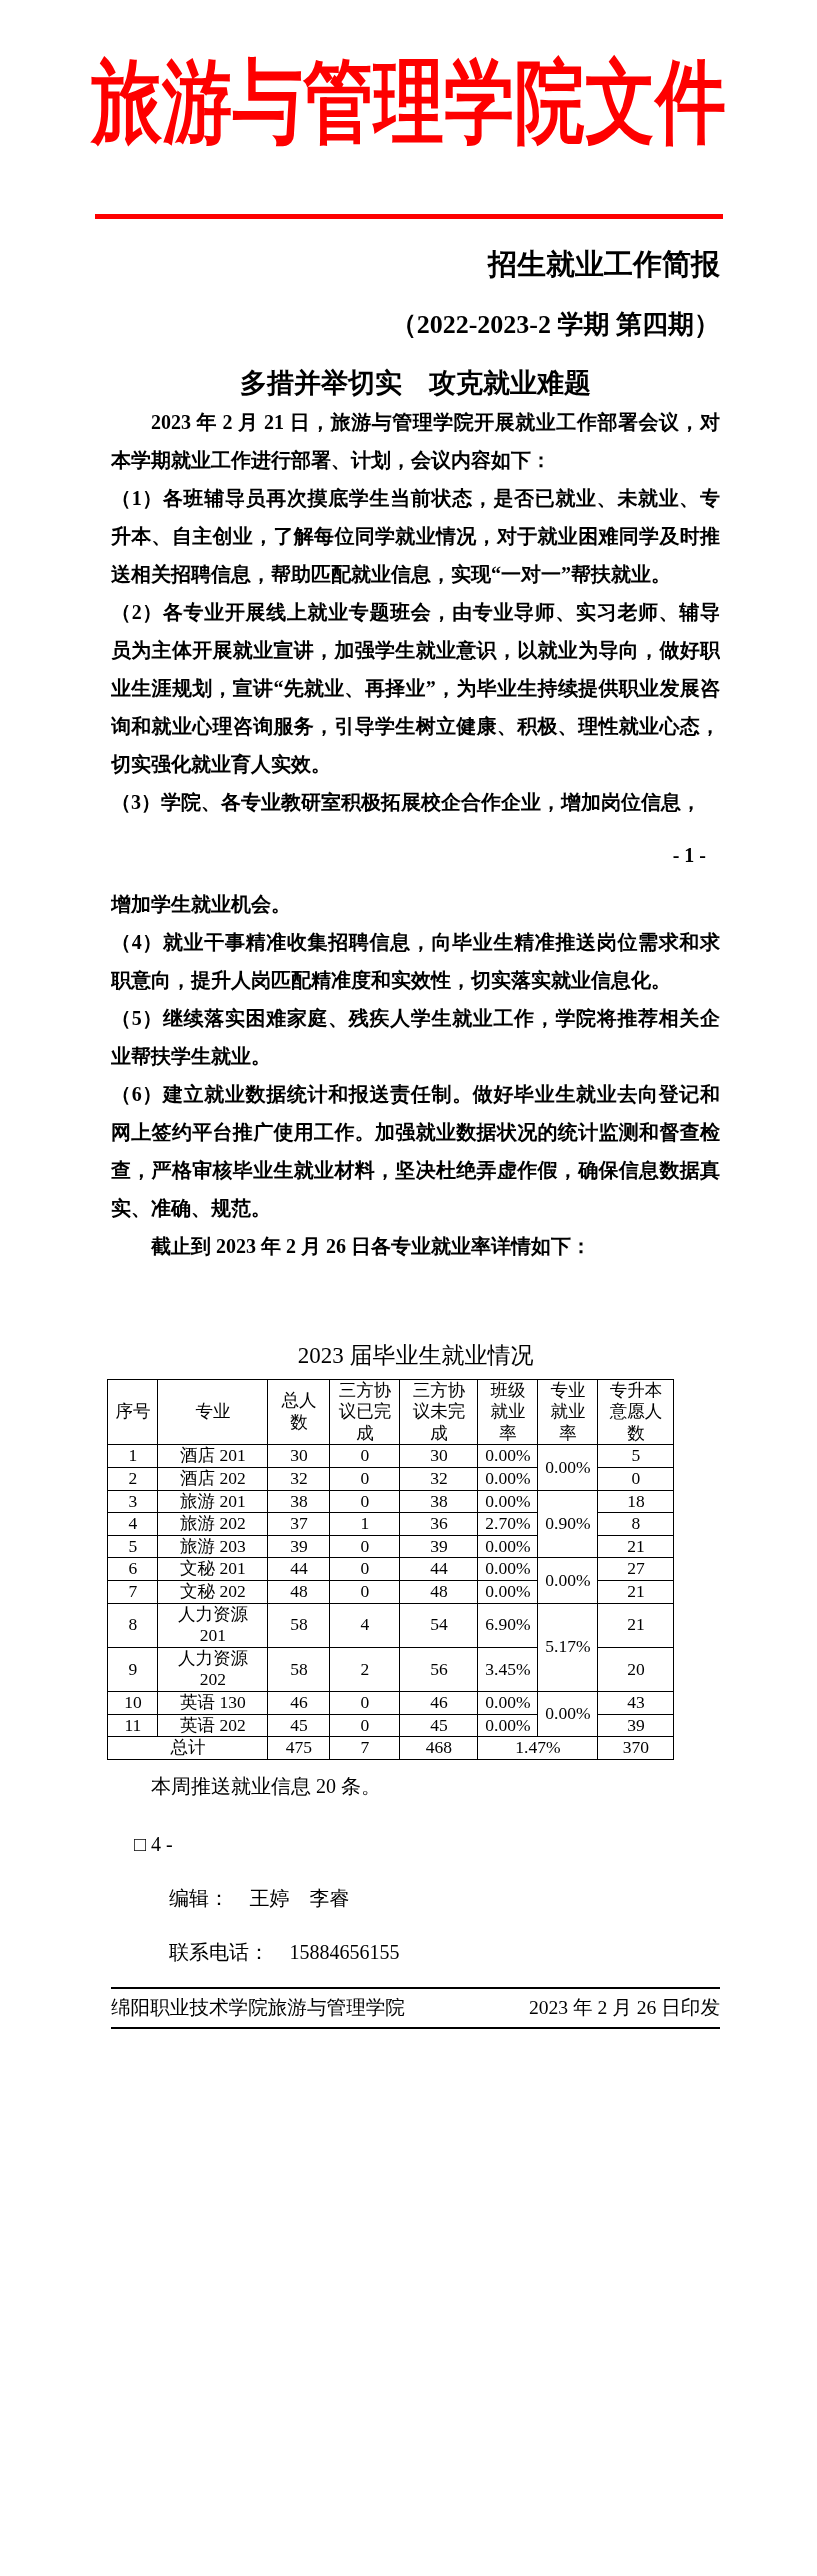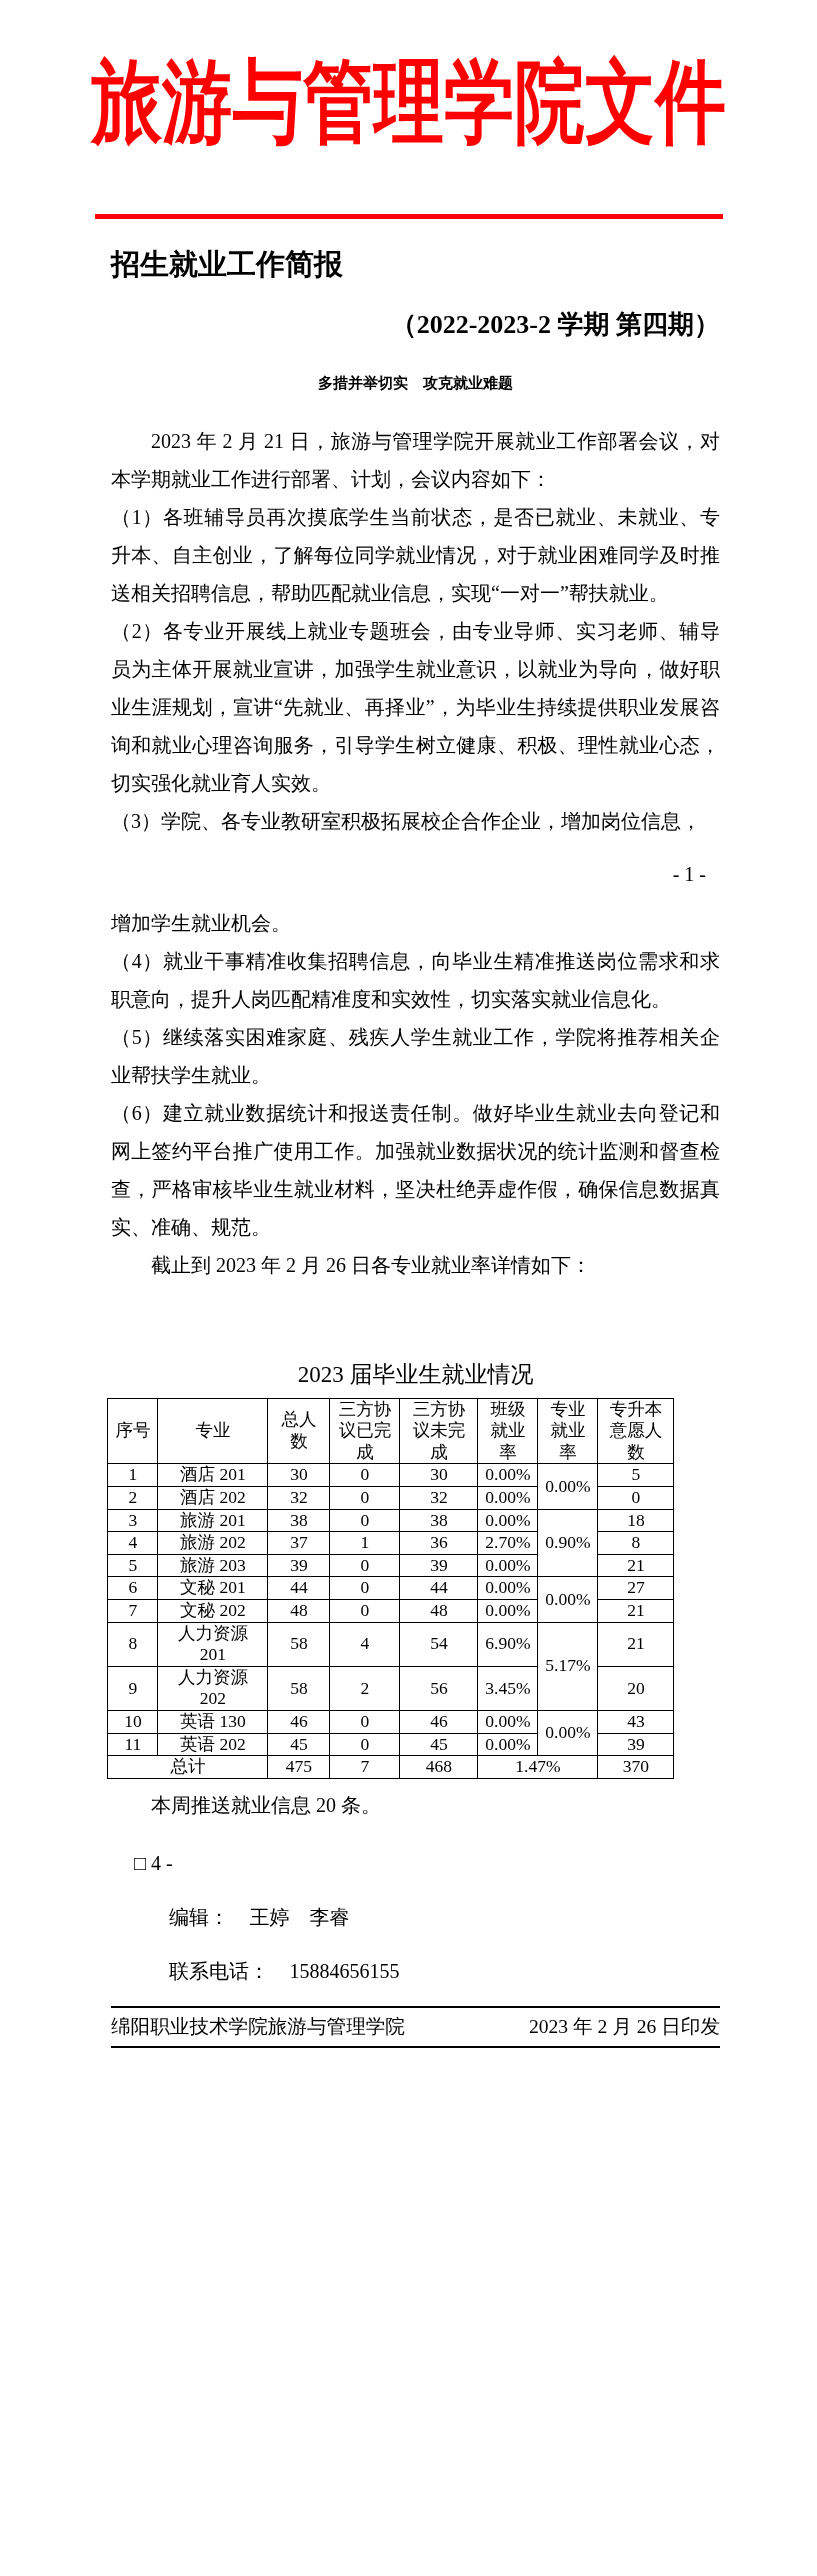--- a/index.html
+++ b/index.html
@@ -10,29 +10,29 @@
   
   .banner { padding-top:52px; height:77px; text-align:center; }
   .banner-text {
     display:inline-block; font-size:70px; line-height:77px; font-weight:bold;
     color:#fe0000; white-space:nowrap; transform:scaleY(1.30); transform-origin:center top;
     letter-spacing:0.5px;
   }
   .red-rule { width:628px; height:4.6px; background:#fe0000; margin:85px auto 0; }
 
   
-  .doc-title    { margin:27px 0 0; text-align:left; font-size:29px; line-height:36px; font-weight:bold; }
+  .doc-title    { margin:27px 0 0; text-align:right; font-size:29px; line-height:36px; font-weight:bold; }
   .doc-subtitle { margin:26px 0 0; text-align:right; font-size:26px; line-height:34px; font-weight:bold; }
-  .article-heading { margin:27px 0 0; text-align:center; font-size:15px; line-height:29px; font-weight:bold; }
+  .article-heading { margin:27px 0 0; text-align:center; font-size:27px; line-height:29px; font-weight:bold; }
 
   
   .content { margin:0 98px 0 111px; }
 
-  .sec-body { margin-top:24px; height:929px; overflow:hidden;
-              font-size:20px; line-height:38px; text-align:justify; }
+  .sec-body { margin-top:5px; height:929px; overflow:hidden;
+              font-size:20px; line-height:38px; text-align:justify;font-weight:bold; }
   .sec-body p { margin:0; }
   .indent { text-indent:40px; }
   .marker-1 { margin:15.5px 0 11.3px; text-align:right; padding-right:14px;
               font-size:20px; line-height:38px; }
 
   .table-title { font-size:23px; line-height:31px; font-weight:normal; text-align:center; margin:8px; }
 
   
   table.stats { border-collapse:collapse; table-layout:fixed; width:566px;
                 margin-left:-3.6px; font-size:17.5px; }

